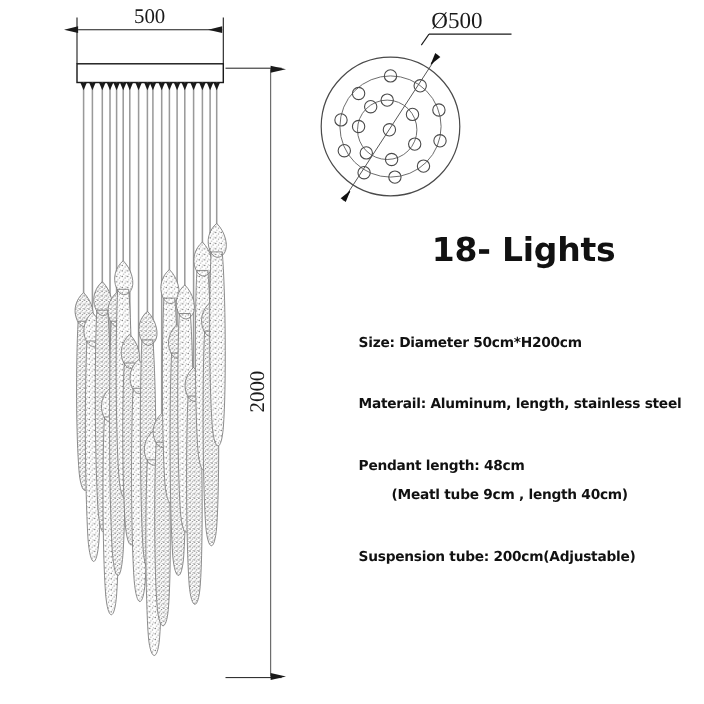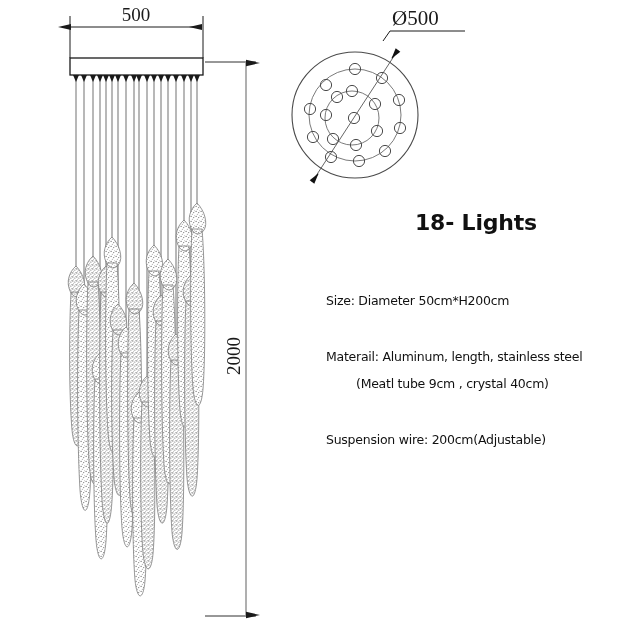--- a/index.html
+++ b/index.html
@@ -25,31 +25,31 @@
     height: 640px;
   }
   .spec-panel {
     position: absolute;
     left: 326px;
     top: 210px;
     width: 300px;
   }
   .spec-title {
     font-family: "DejaVu Sans", sans-serif;
-    font-size: 22px;
+    font-size: 30px;
     font-weight: bold;
     color: #111111;
     text-align: center;
     margin: 0 0 58px 0;
     letter-spacing: -0.2px;
   }
   .spec-line {
     font-family: "DejaVu Sans", sans-serif;
     font-size: 12.5px;
-    font-weight: normal;
+    font-weight: bold;
     color: #111111;
     margin: 0 0 41px 0;
     white-space: nowrap;
     letter-spacing: -0.25px;
   }
   .spec-line.sub {
     margin: -29px 0 41px 30px;
   }
   .spec-line.last {
     margin-bottom: 0;
@@ -264,17 +264,18 @@
       <line class="thin-line" x1="390" y1="31" x2="465" y2="31" stroke-width="1"></line>
       <line class="thin-line" x1="390" y1="31" x2="383" y2="41" stroke-width="1"></line>
       <text class="dim-text" x="392" y="25" font-size="21" text-anchor="start">Ø500</text>
     </g>
   </svg>
 
   <div class="spec-panel">
     <div class="spec-title">18- Lights</div>
     <div class="spec-line">Size: Diameter 50cm*H200cm</div>
     <div class="spec-line">Materail: Aluminum, length, stainless steel</div>
-    <div class="spec-line sub">(Meatl tube 9cm  , crystal 40cm)</div>
-    <div class="spec-line">Suspension wire: 200cm(Adjustable)</div>
+    <div class="spec-line">Pendant length: 48cm</div>
+    <div class="spec-line sub">(Meatl tube 9cm  , length 40cm)</div>
+    <div class="spec-line">Suspension tube: 200cm(Adjustable)</div>
   </div>
 
 </div>
 
 </body></html>

